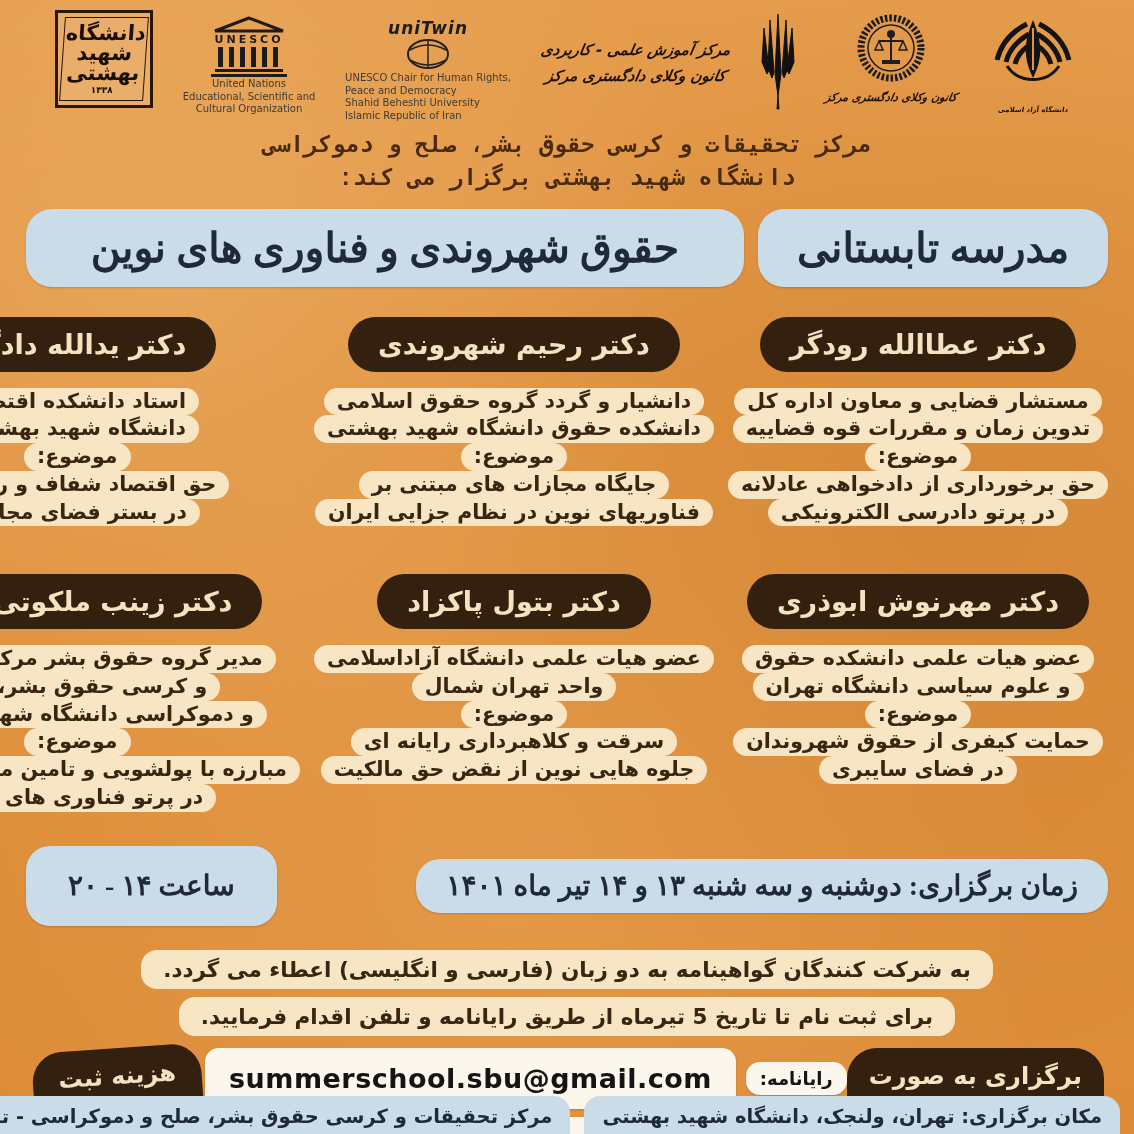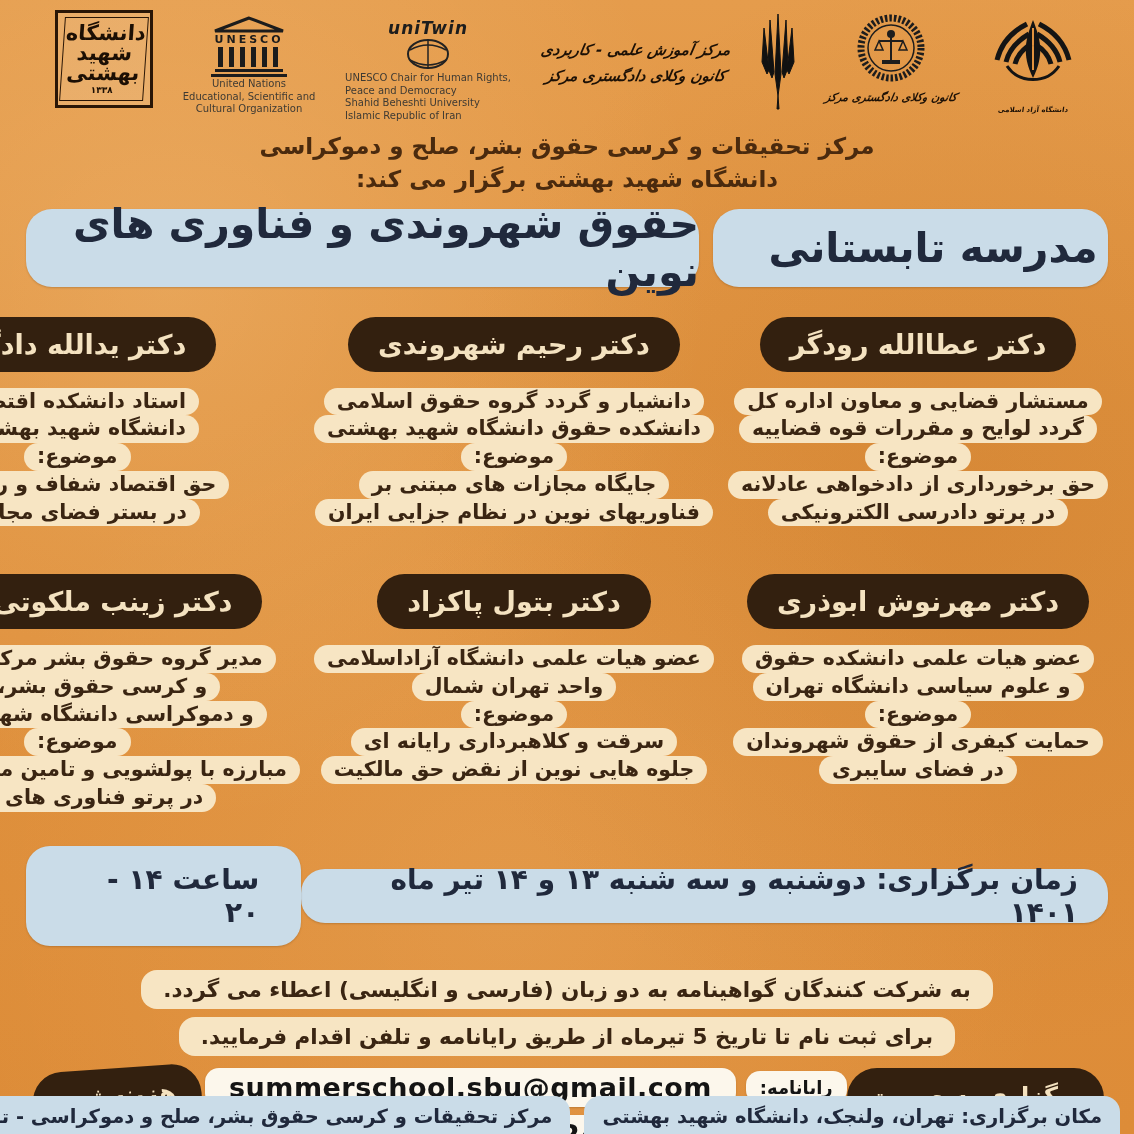--- a/index.html
+++ b/index.html
@@ -33,59 +33,59 @@
   .unitwin-cell{margin-top:8px;}
   .unitwin-word{font-size:17px;color:#1d1d1d;font-weight:700;letter-spacing:1px;font-style:italic;}
   .calligraphy-block{margin-top:28px;text-align:center;color:#1D1106;}
   .calligraphy-line{font-style:italic;font-size:15px;line-height:1.7;transform:skewX(-10deg);}
   .pen-cell{margin-top:2px;}
   .bar-cell{margin-top:4px;}
   .bar-caption{font-style:italic;font-size:11px;color:#1D1106;margin-top:3px;transform:skewX(-10deg);}
   .azad-cell{margin-top:4px;}
   .azad-caption{font-size:7px;color:#1D1106;line-height:1.1;margin-top:1px;transform:skewX(-8deg);}
   
-  .organizer{margin-top:8px;text-align:center;color:#4A2A0E;font-size:23px;line-height:1.45;}
+  .organizer{margin-top:8px;text-align:center;color:#4A2A0E;font-size:23px;line-height:1.45;font-family:Liberation Mono, monospace;}
   
   .title-row{display:flex;gap:14px;padding:12px 26px 0 26px;align-items:stretch;}
   .pill-blue{background:#CADCE8;color:#20293C;border-radius:26px;
     display:flex;align-items:center;justify-content:center;
-    box-shadow:0 1px 2px rgba(90,50,10,.25);}
-  .title-main{flex:0 0 350px;font-size:41px;height:78px;padding-left:45px;}
+    box-shadow:0 1px 2px rgba(90,50,10,.25);font-family:Liberation Serif, serif;}
+  .title-main{flex:0 0 350px;font-size:41px;height:78px;}
   .title-sub{flex:1;font-size:41px;height:78px;}
   
   .speakers-grid{display:grid;grid-template-columns:1fr 1fr 1fr;gap:48px 14px;
     padding:30px 26px 0 26px;}
   .speaker{text-align:center;}
   .speaker-name{display:inline-block;background:#33200F;color:#F4E2C0;font-size:27px;
     padding:12px 30px;border-radius:34px;margin-bottom:16px;white-space:nowrap;}
   .speaker-lines{line-height:1.06;}
   .line-wrap{margin:0;}
   .line{display:inline-block;background:#F7E5C3;color:#3A2512;font-size:20.5px;
     padding:3px 13px;border-radius:14px;white-space:nowrap;}
   
   .schedule-row{display:flex;justify-content:space-between;align-items:center;
     padding:34px 26px 0 26px;}
   .schedule-date{font-size:28px;height:54px;padding:0 30px;border-radius:24px;}
-  .schedule-time{font-size:28px;height:72px;padding:14px 42px;border-radius:24px;}
+  .schedule-time{font-size:28px;height:72px;padding:4px 42px;border-radius:24px;}
   
   .notes{margin-top:16px;text-align:center;}
   .note-pill{display:inline-block;background:#F7E5C3;color:#3A2512;font-size:21.5px;
     padding:7px 22px;border-radius:16px;margin-top:8px;white-space:nowrap;}
   
   .contact-section{display:flex;justify-content:space-between;align-items:flex-start;
     padding:12px 30px 0 30px;}
   .pill-dark{background:#33200F;color:#F4E2C0;border-radius:30px;text-align:center;
     font-size:24px;line-height:1.35;padding:12px 22px;}
   .format-pill{flex:0 0 auto;}
   .contact-mid{display:flex;flex-direction:column;gap:8px;align-items:flex-start;}
   .contact-row{display:flex;gap:10px;align-items:center;}
   .pill-white{background:#FCF7EC;color:#141414;border-radius:14px;
     box-shadow:0 1px 2px rgba(90,50,10,.25);}
   .contact-label{font-size:18px;padding:6px 14px;}
-  .contact-value{direction:ltr;font-size:27px;padding:4px 24px;letter-spacing:.5px;}
+  .contact-value{direction:ltr;font-size:27px;padding:15px 24px;letter-spacing:.5px;}
   .fee-pill{transform:rotate(-4deg);margin-left:6px;}
   
   .bottom-row{position:absolute;bottom:0;left:14px;right:14px;display:flex;gap:14px;
     justify-content:space-between;}
   .bottom-pill{background:#CADCE8;color:#20293C;font-size:19.5px;text-align:center;
     border-radius:16px 16px 0 0;padding:9px 18px 6px 18px;white-space:nowrap;flex:1;}
   svg{display:block;}
 </style>
 </head>
 <body>
@@ -201,21 +201,21 @@
     <div class="pill-blue title-main">مدرسه تابستانی</div>
     <div class="pill-blue title-sub">حقوق شهروندی و فناوری های نوین</div>
   </div>
 
   <div class="speakers-grid">
 
     <div class="speaker">
       <div class="speaker-name">دکتر عطاالله رودگر</div>
       <div class="speaker-lines">
         <div class="line-wrap"><span class="line">مستشار قضایی و معاون اداره کل</span></div>
-        <div class="line-wrap"><span class="line">گردد لوایح و مقررات قوه قضاییه</span></div>
+        <div class="line-wrap"><span class="line">تدوین زمان و مقررات قوه قضاییه</span></div>
         <div class="line-wrap"><span class="line">موضوع:</span></div>
         <div class="line-wrap"><span class="line">حق برخورداری از دادخواهی عادلانه</span></div>
         <div class="line-wrap"><span class="line">در پرتو دادرسی الکترونیکی</span></div>
       </div>
     </div>
 
     <div class="speaker">
       <div class="speaker-name">دکتر رحیم شهروندی</div>
       <div class="speaker-lines">
         <div class="line-wrap"><span class="line">دانشیار و گردد گروه حقوق اسلامی</span></div>

